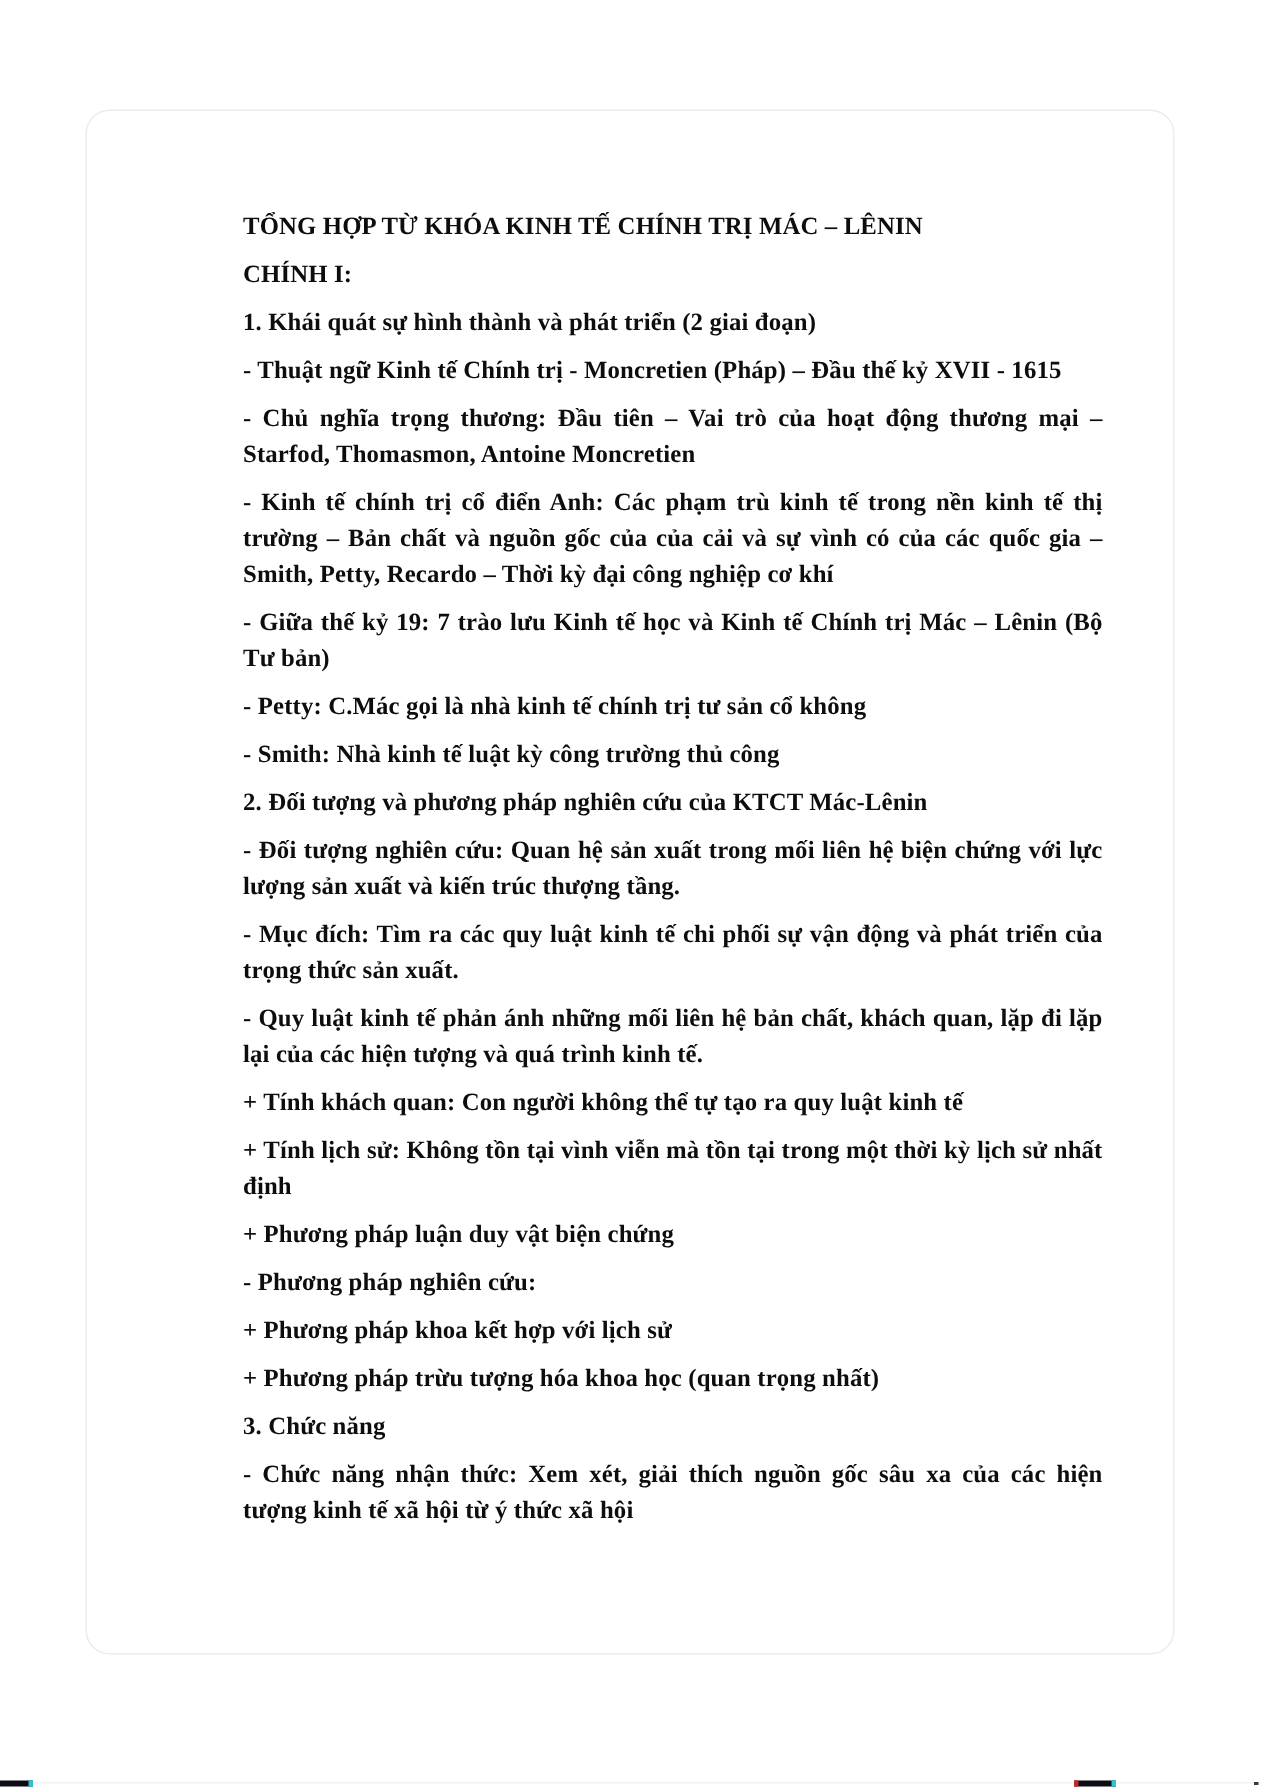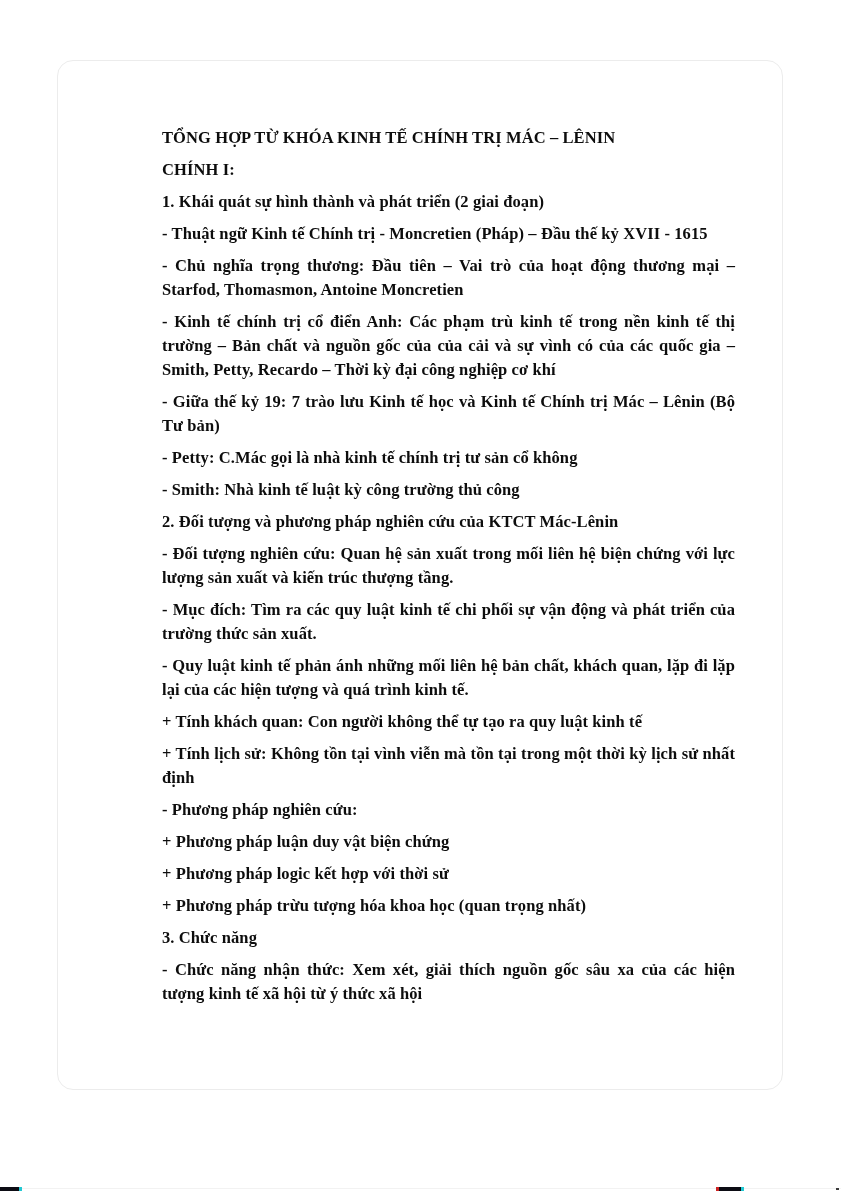--- a/index.html
+++ b/index.html
@@ -16,21 +16,21 @@
   }
   .screen {
     position: absolute;
     inset: 0;
     background: #ffffff;
   }
   
   .page {
     position: absolute;
     left: 57px;
-    top: 60px;
+    top: 73px;
     width: 726px;
     height: 1030px;
     box-sizing: border-box;
     background: #ffffff;
     border: 1px solid #ececec;
     border-radius: 16px;
     padding: 65px 47px 0 104px;
   }
   .para {
     margin: 0 0 8px 0;
@@ -91,27 +91,27 @@
     <p class="para bold title-line">1. Khái quát sự hình thành và phát triển (2 giai đoạn)</p>
     <p class="para">- Thuật ngữ Kinh tế Chính trị - Moncretien (Pháp) – Đầu thế kỷ XVII - 1615</p>
     <p class="para">- Chủ nghĩa trọng thương: Đầu tiên – Vai trò của hoạt động thương mại – Starfod, Thomasmon, Antoine Moncretien</p>
     <p class="para">- Kinh tế chính trị cổ điển Anh: Các phạm trù kinh tế trong nền kinh tế thị trường – Bản chất và nguồn gốc của của cải và sự vình có của các quốc gia – Smith, Petty, Recardo – Thời kỳ đại công nghiệp cơ khí</p>
     <p class="para">- Giữa thế kỷ 19: 7 trào lưu Kinh tế học và Kinh tế Chính trị Mác – Lênin (Bộ Tư bản)</p>
     <p class="para">- Petty: C.Mác gọi là nhà kinh tế chính trị tư sản cổ không</p>
     <p class="para">- Smith: Nhà kinh tế luật kỳ công trường thủ công</p>
 
     <p class="para bold title-line">2. Đối tượng và phương pháp nghiên cứu của KTCT Mác-Lênin</p>
     <p class="para">- Đối tượng nghiên cứu: Quan hệ sản xuất trong mối liên hệ biện chứng với lực lượng sản xuất và kiến trúc thượng tầng.</p>
-    <p class="para">- Mục đích: Tìm ra các quy luật kinh tế chi phối sự vận động và phát triển của trường thức sản xuất.</p>
+    <p class="para">- Mục đích: Tìm ra các quy luật kinh tế chi phối sự vận động và phát triển của trọng thức sản xuất.</p>
     <p class="para">- Quy luật kinh tế phản ánh những mối liên hệ bản chất, khách quan, lặp đi lặp lại của các hiện tượng và quá trình kinh tế.</p>
     <p class="para">+ Tính khách quan: Con người không thể tự tạo ra quy luật kinh tế</p>
     <p class="para">+ Tính lịch sử: Không tồn tại vình viễn mà tồn tại trong một thời kỳ lịch sử nhất định</p>
+    <p class="para">+ Phương pháp luận duy vật biện chứng</p>
     <p class="para">- Phương pháp nghiên cứu:</p>
-    <p class="para">+ Phương pháp luận duy vật biện chứng</p>
-    <p class="para">+ Phương pháp logic kết hợp với thời sử</p>
+    <p class="para">+ Phương pháp khoa kết hợp với lịch sử</p>
     <p class="para">+ Phương pháp trừu tượng hóa khoa học (quan trọng nhất)</p>
 
     <p class="para bold title-line">3. Chức năng</p>
     <p class="para">- Chức năng nhận thức: Xem xét, giải thích nguồn gốc sâu xa của các hiện tượng kinh tế xã hội từ ý thức xã hội</p>
   </div>
 
   <div class="bottom-hairline"></div>
 
   <div class="frag frag-left">
     <span class="tip tip-cyan"></span>

